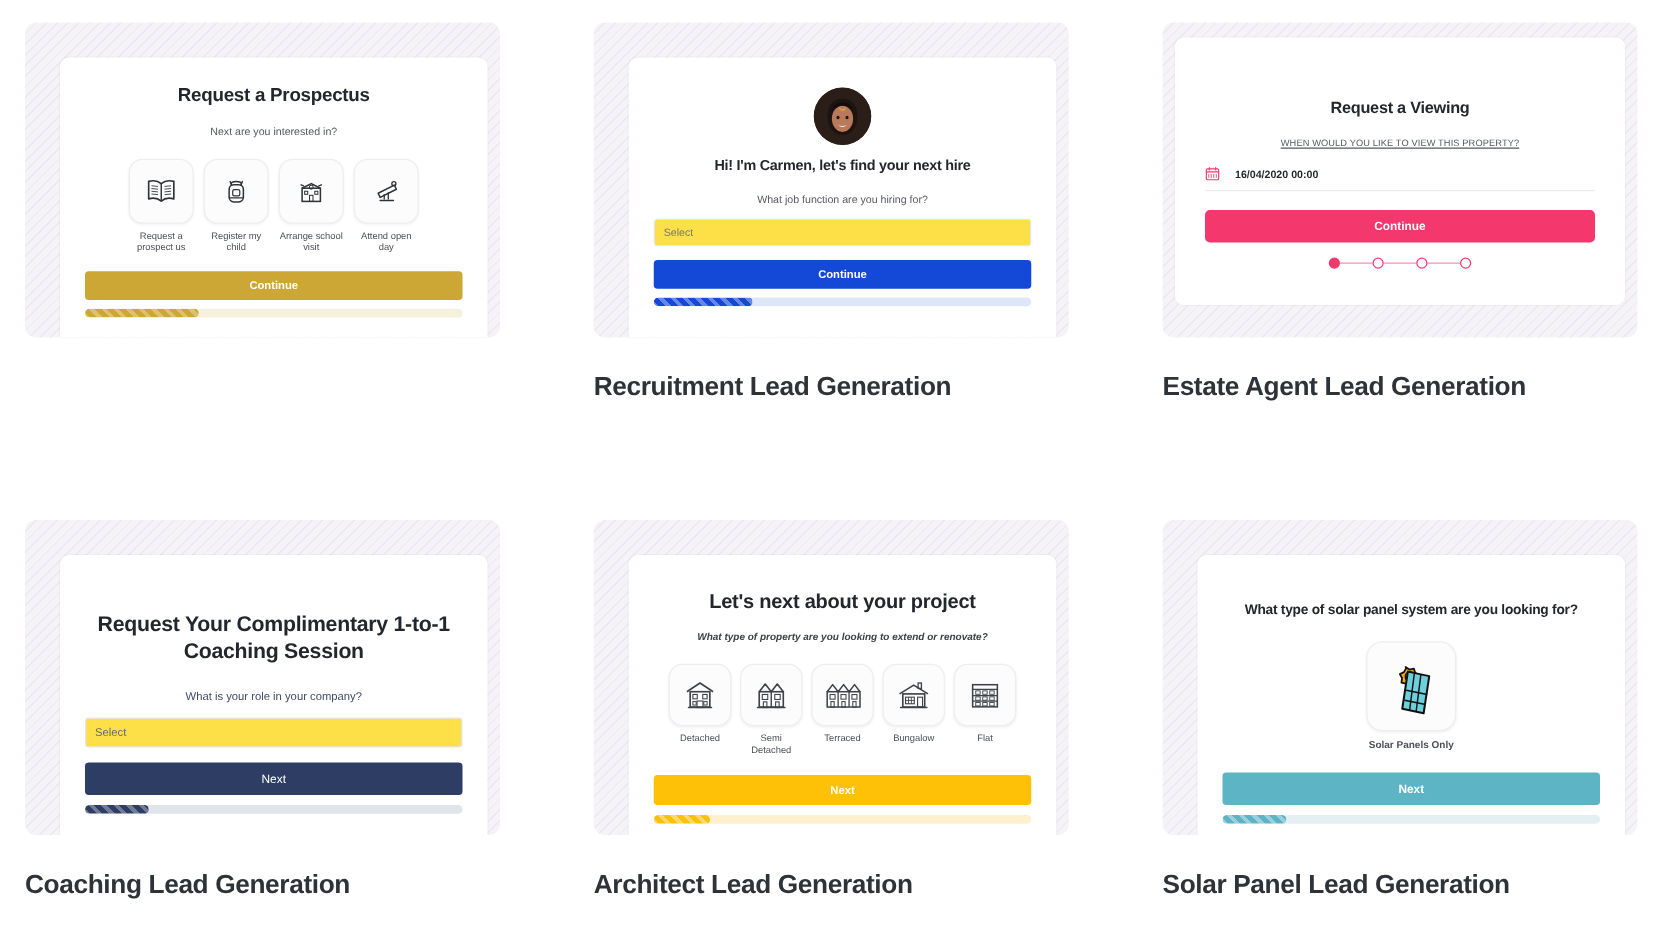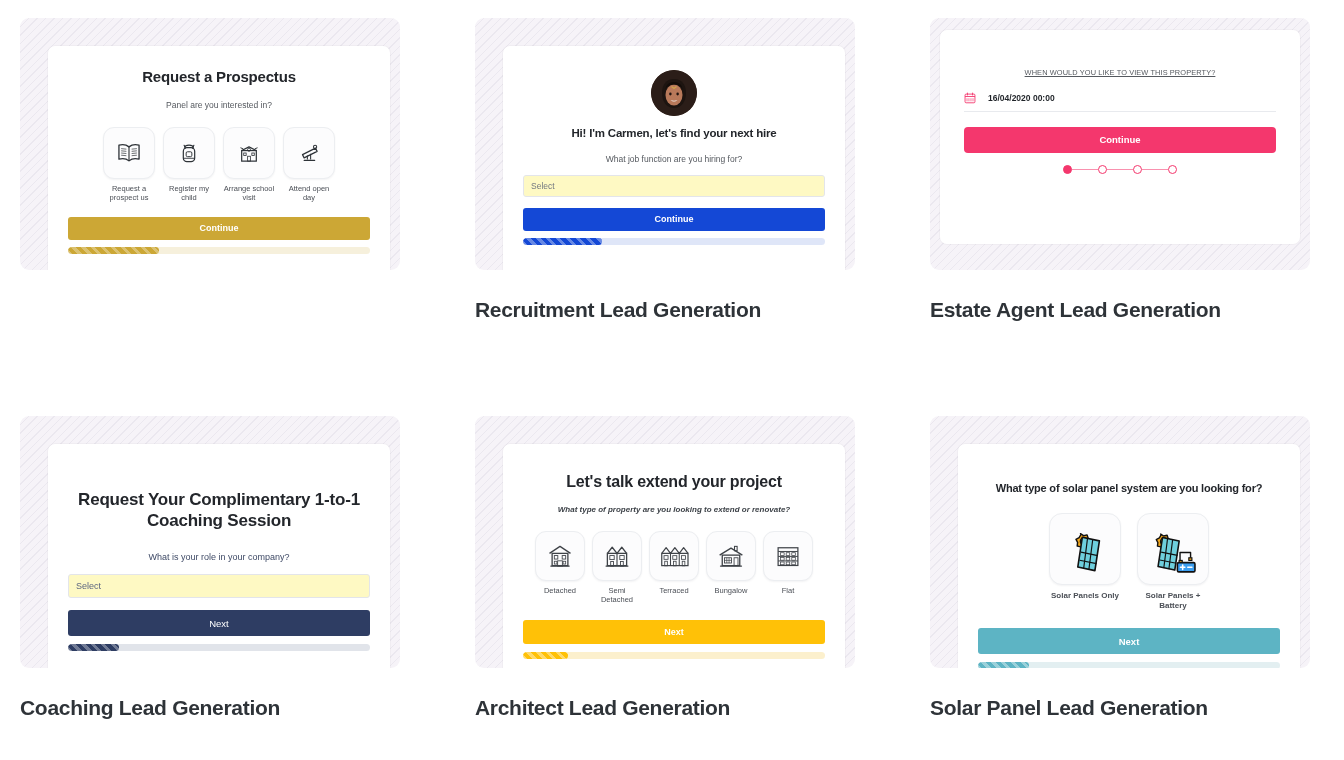--- a/index.html
+++ b/index.html
@@ -99,21 +99,21 @@
     color: #4b4f56;
     text-align: center;
   }
 
   
   .select {
     width: 100%;
     height: 22px;
     border: 1px solid #e3e5ea;
     border-radius: 3px;
-    background: #fef9c3;
+    background: #fde047;
     display: flex; align-items: center;
     padding: 0 7px;
     font-size: 8.5px;
     color: #737880;
     text-align: left;
   }
 
   .cta {
     width: 100%;
     height: 23px;
@@ -178,21 +178,21 @@
 </style>
 </head>
 <body>
 
 <div class="grid">
 
   <div class="cell">
     <div class="frame">
       <div class="screen">
         <div class="headline" style="font-size:15px;margin-top:6px;">Request a Prospectus</div>
-        <div class="subline" style="font-size:8.5px;margin-top:14px;">Panel are you interested in?</div>
+        <div class="subline" style="font-size:8.5px;margin-top:14px;">Next are you interested in?</div>
 
         <div class="tiles" style="margin-top:16px;">
           <div class="tile">
             <div class="tile-box">
               <svg class="icon-svg" width="28" height="28" viewBox="0 0 32 32">
                 <path d="M16 9 C13 6.5 8 6 4.5 7 L4.5 23 C8 22 13 22.4 16 25 C19 22.4 24 22 27.5 23 L27.5 7 C24 6 19 6.5 16 9 Z" fill="none" stroke="#2e3338" stroke-width="1.5" stroke-linejoin="round"></path>
                 <path d="M16 9 L16 25" fill="none" stroke="#2e3338" stroke-width="1.3"></path>
                 <path d="M7 11 L13 11.6 M7 13.5 L13 14.1 M7 16 L13 16.6 M7 18.5 L13 19.1" stroke="#2e3338" stroke-width="0.8" fill="none"></path>
                 <path d="M19 11.6 L25 11 M19 14.1 L25 13.5 M19 16.6 L25 16 M19 19.1 L25 18.5" stroke="#2e3338" stroke-width="0.8" fill="none"></path>
               </svg>
@@ -277,20 +277,21 @@
           <div class="progress-fill" style="width:26%;background:#1448d6;background-image:repeating-linear-gradient(45deg,rgba(255,255,255,.35) 0 3px,rgba(255,255,255,0) 3px 7px);"></div>
         </div>
       </div>
     </div>
     <div class="caption">Recruitment Lead Generation</div>
   </div>
 
   <div class="cell">
     <div class="frame inset">
       <div class="screen">
+        <div class="headline" style="font-size:13px;margin-top:26px;">Request a Viewing</div>
         <div class="subline" style="font-size:7.4px;margin-top:16px;letter-spacing:.1px;text-decoration:underline;">WHEN WOULD YOU LIKE TO VIEW THIS PROPERTY?</div>
 
         <div class="date-row" style="margin-top:14px;gap:12px;">
           <svg width="12" height="12" viewBox="0 0 16 16">
             <rect x="1.4" y="2.8" width="13.2" height="11.6" rx="1.4" fill="none" stroke="#f4376d" stroke-width="1.2"></rect>
             <path d="M1.4 6 L14.6 6" stroke="#f4376d" stroke-width="1.2" fill="none"></path>
             <path d="M4.6 1.4 L4.6 4 M11.4 1.4 L11.4 4" stroke="#f4376d" stroke-width="1.2" stroke-linecap="round" fill="none"></path>
             <path d="M4 8.3 L4 12.4 M6.6 8.3 L6.6 12.4 M9.3 8.3 L9.3 12.4 M12 8.3 L12 12.4" stroke="#f4376d" stroke-width="0.9" fill="none"></path>
           </svg>
           <span class="date-text">16/04/2020 00:00</span>
@@ -326,21 +327,21 @@
           <div class="progress-fill" style="width:17%;background:#2e3d63;background-image:repeating-linear-gradient(45deg,rgba(255,255,255,.32) 0 3px,rgba(255,255,255,0) 3px 7px);"></div>
         </div>
       </div>
     </div>
     <div class="caption">Coaching Lead Generation</div>
   </div>
 
   <div class="cell">
     <div class="frame">
       <div class="screen">
-        <div class="headline" style="font-size:16px;margin-top:12px;">Let's talk extend your project</div>
+        <div class="headline" style="font-size:16px;margin-top:12px;">Let's next about your project</div>
         <div class="subline" style="font-size:8px;margin-top:14px;font-weight:bold;color:#3c4147;font-style:italic;">What type of property are you looking to extend or renovate?</div>
 
         <div class="tiles" style="margin-top:15px;gap:7px;">
           <div class="tile" style="width:50px;">
             <div class="tile-box" style="width:50px;height:50px;">
               <svg width="30" height="28" viewBox="0 0 34 32">
                 <path d="M5 13 L17 5 L29 13" fill="none" stroke="#3f4348" stroke-width="1.5" stroke-linejoin="round"></path>
                 <rect x="8" y="13" width="18" height="14" fill="none" stroke="#3f4348" stroke-width="1.5"></rect>
                 <path d="M6.5 27.5 L27.5 27.5" stroke="#3f4348" stroke-width="1.4" stroke-linecap="round" fill="none"></path>
                 <rect x="10.5" y="15.5" width="4" height="4" fill="none" stroke="#3f4348" stroke-width="1"></rect>
@@ -443,38 +444,20 @@
                 <path d="M25 13 l3.4 2.2 3.9 -.9 1.2 3.8 3.3 2.3 -2.4 3.2 .3 4 -4 .5 -3 2.7 -2.5 -3.2 -3.9 -.9 .5 -4 -1.9 -3.5 3.6 -1.8 2 -3.5 Z" fill="#f3a81e" stroke="#111111" stroke-width="1.6" stroke-linejoin="round"></path>
                 <circle cx="29" cy="21.5" r="4.2" fill="#f9c22e" stroke="#111111" stroke-width="1.5"></circle>
                 <path d="M22 50 L27 17 L46 21 L41 54 Z" fill="#6ecfdd" stroke="#111111" stroke-width="1.8" stroke-linejoin="round"></path>
                 <path d="M25.5 33.5 L44.2 37.3 M24 42.5 L42.8 46.2" stroke="#111111" stroke-width="1.3" fill="none"></path>
                 <path d="M32.8 18.2 L28.5 51.7 M38.6 19.4 L34.3 52.9" stroke="#111111" stroke-width="1.3" fill="none"></path>
               </svg>
             </div>
             <div class="tile-label" style="font-size:8px;font-weight:bold;margin-top:6px;">Solar Panels Only</div>
           </div>
 
-          <div class="tile" style="width:72px;">
-            <div class="tile-box" style="width:72px;height:72px;border-radius:13px;">
-              <svg width="58" height="54" viewBox="0 0 66 60">
-                <path d="M19 13 l3.4 2.2 3.9 -.9 1.2 3.8 3.3 2.3 -2.4 3.2 .3 4 -4 .5 -3 2.7 -2.5 -3.2 -3.9 -.9 .5 -4 -1.9 -3.5 3.6 -1.8 2 -3.5 Z" fill="#f3a81e" stroke="#111111" stroke-width="1.6" stroke-linejoin="round"></path>
-                <circle cx="23" cy="21.5" r="4.2" fill="#f9c22e" stroke="#111111" stroke-width="1.5"></circle>
-                <path d="M16 50 L21 17 L40 21 L35 54 Z" fill="#6ecfdd" stroke="#111111" stroke-width="1.8" stroke-linejoin="round"></path>
-                <path d="M19.5 33.5 L38.2 37.3 M18 42.5 L36.8 46.2" stroke="#111111" stroke-width="1.3" fill="none"></path>
-                <path d="M26.8 18.2 L22.5 51.7 M32.6 19.4 L28.3 52.9" stroke="#111111" stroke-width="1.3" fill="none"></path>
-                <path d="M41 44 L41 34 L53 34 L53 40" fill="none" stroke="#111111" stroke-width="1.6" stroke-linejoin="round"></path>
-                <rect x="40" y="43" width="3.5" height="3" fill="#f3a81e" stroke="#111111" stroke-width="1.3"></rect>
-                <rect x="51" y="40" width="3.5" height="3" fill="#f3a81e" stroke="#111111" stroke-width="1.3"></rect>
-                <rect x="38" y="45.5" width="20" height="10.5" rx="1.6" fill="#3b9ef0" stroke="#111111" stroke-width="1.8"></rect>
-                <path d="M41.5 50.8 L46.5 50.8 M44 48.3 L44 53.3" stroke="#ffffff" stroke-width="1.8" stroke-linecap="round" fill="none"></path>
-                <path d="M49.8 50.8 L54.5 50.8" stroke="#ffffff" stroke-width="1.8" stroke-linecap="round" fill="none"></path>
-              </svg>
-            </div>
-            <div class="tile-label" style="font-size:8px;font-weight:bold;margin-top:6px;">Solar Panels + Battery</div>
-          </div>
         </div>
 
         <div class="cta" style="margin-top:17px;height:26px;background:#5db4c4;font-size:9.5px;">Next</div>
 
         <div class="progress" style="margin-top:8px;background:#e3eff1;">
           <div class="progress-fill" style="width:17%;background:#5db4c4;background-image:repeating-linear-gradient(45deg,rgba(255,255,255,.38) 0 3px,rgba(255,255,255,0) 3px 7px);"></div>
         </div>
       </div>
     </div>
     <div class="caption">Solar Panel Lead Generation</div>

